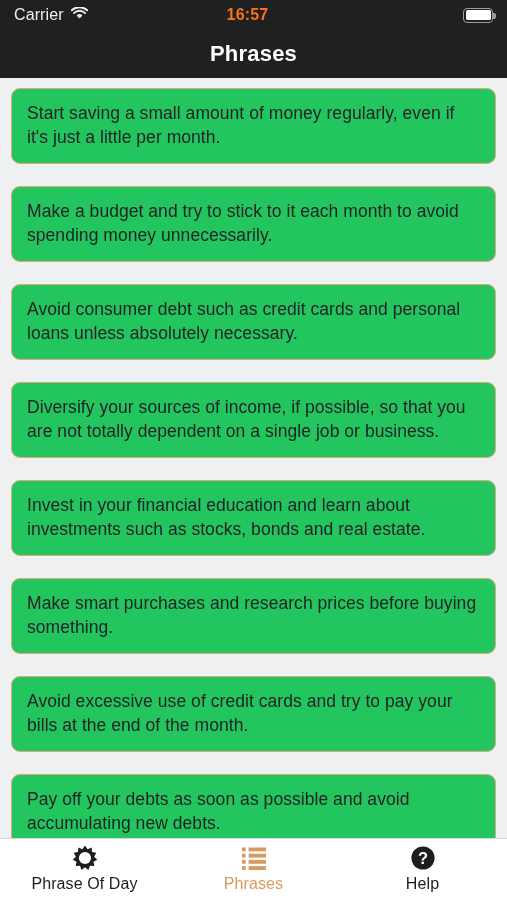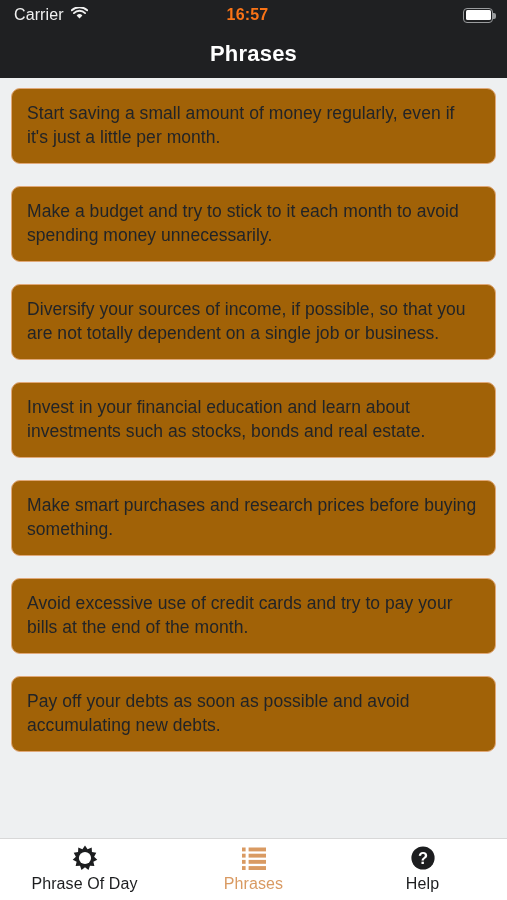--- a/index.html
+++ b/index.html
@@ -107,21 +107,21 @@
   
   .list-area {
     flex: 1 1 auto;
     background: #eef0f1;
     padding: 10px 11px 0 11px;
     overflow: hidden;
     position: relative;
   }
 
   .phrase-card {
-    background: #a16207;
+    background: #22c55e;
     border: 1px solid #e0a878;
     border-radius: 9px;
     min-height: 70px;
     margin-bottom: 22px;
     padding: 13px 15px 13px 15px;
     display: flex;
     align-items: center;
   }
   .phrase-text {
     font-size: 17.5px;
@@ -188,20 +188,23 @@
   <div class="nav-bar">
     <div class="nav-title">Phrases</div>
   </div>
 
   <div class="list-area">
       <div class="phrase-card">
         <div class="phrase-text">Start saving a small amount of money regularly, even if it's just a little per month.</div>
       </div>
       <div class="phrase-card">
         <div class="phrase-text">Make a budget and try to stick to it each month to avoid spending money unnecessarily.</div>
+      </div>
+      <div class="phrase-card">
+        <div class="phrase-text">Avoid consumer debt such as credit cards and personal loans unless absolutely necessary.</div>
       </div>
       <div class="phrase-card">
         <div class="phrase-text">Diversify your sources of income, if possible, so that you are not totally dependent on a single job or business.</div>
       </div>
       <div class="phrase-card">
         <div class="phrase-text">Invest in your financial education and learn about investments such as stocks, bonds and real estate.</div>
       </div>
       <div class="phrase-card">
         <div class="phrase-text">Make smart purchases and research prices before buying something.</div>
       </div>

